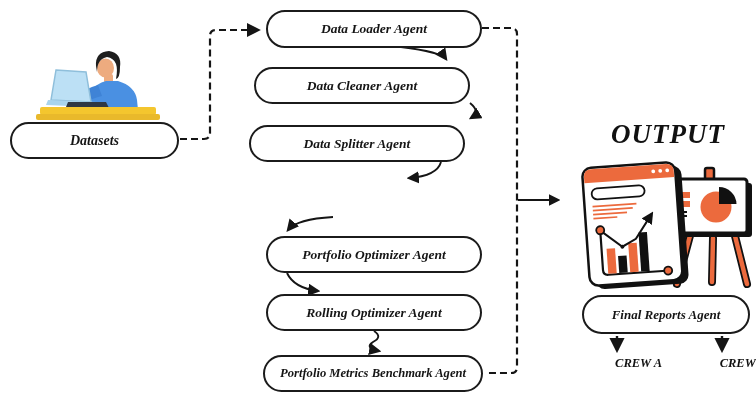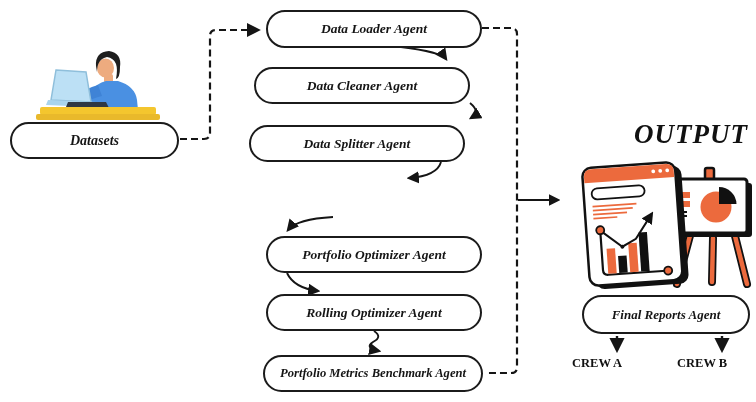--- a/index.html
+++ b/index.html
@@ -16,26 +16,26 @@
   .pill.agent-0{left:266px;top:10px;width:216px;height:38px;}
   .pill.agent-1{left:254px;top:67px;width:216px;height:37px;}
   .pill.agent-2{left:249px;top:125px;width:216px;height:37px;}
   .pill.agent-3{left:266px;top:180px;width:216px;height:37px;}
   .pill.agent-4{left:266px;top:236px;width:216px;height:37px;}
   .pill.agent-5{left:266px;top:294px;width:216px;height:37px;}
   .pill.agent-6{left:263px;top:355px;width:220px;height:37px;font-size:12.6px;}
   .pill.datasets{left:10px;top:122px;width:169px;height:37px;font-size:14px;}
   .pill.final{left:582px;top:295px;width:168px;height:39px;border-radius:20px;font-size:13px;}
   .output-title{
-    position:absolute;left:588px;top:119px;width:160px;text-align:right;z-index:3;
+    position:absolute;left:588px;top:119px;width:160px;text-align:center;z-index:3;
     font-style:italic;font-weight:700;font-size:27px;letter-spacing:1px;color:#111;
   }
   .crew-label{
-    position:absolute;top:356px;width:90px;text-align:left;z-index:3;
-    font-weight:700;font-size:12.5px;color:#111;
+    position:absolute;top:356px;width:90px;text-align:right;z-index:3;
+    font-style:italic;font-weight:700;font-size:12.5px;color:#111;
   }
   .crew-a{left:572px;}
   .crew-b{left:677px;}
   .illus{position:absolute;z-index:2;}
   .person-illus{left:34px;top:26px;width:132px;height:96px;}
   .output-illus{left:578px;top:156px;width:176px;height:136px;}
 </style>
 </head>
 <body>
 

